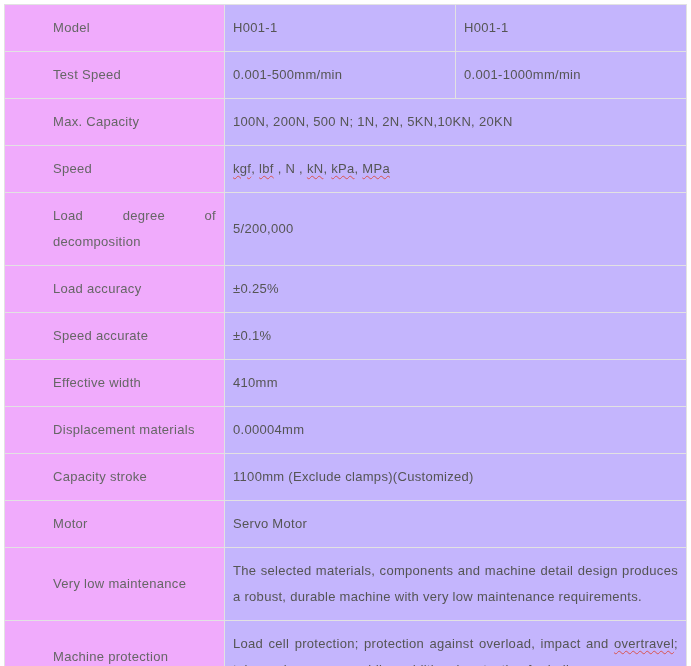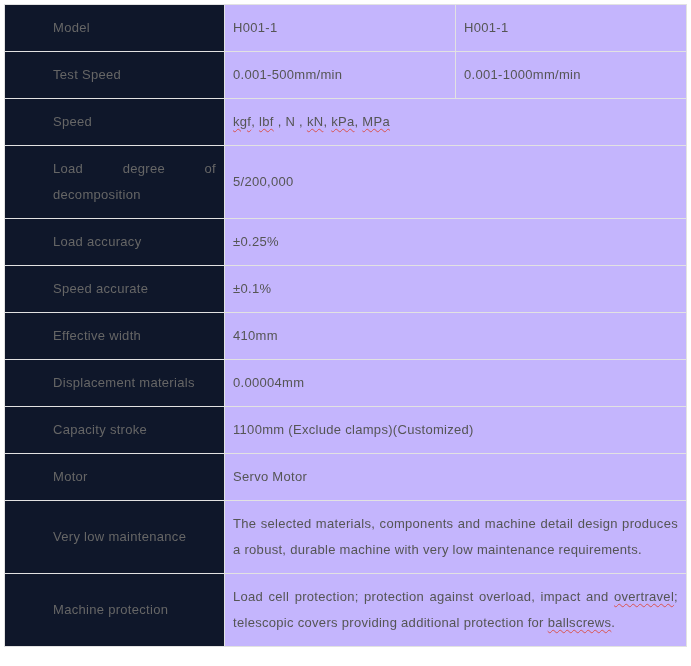--- a/index.html
+++ b/index.html
@@ -19,21 +19,21 @@
     table-layout: fixed;
   }
   td {
     border: 1px solid #e2e2e2;
     padding: 10px 8px;
     vertical-align: middle;
     line-height: 2.0;
     word-wrap: break-word;
   }
   td.label {
-    background: #0f172a;
+    background: #f0abfc;
     width: 220px;
     color: #666;
     padding-left: 48px;
   }
   td.value {
     background: #c4b5fd;
     color: #555;
   }
   .justify {
     text-align: justify;
@@ -66,20 +66,24 @@
       <td class="label">Model</td>
       <td class="value">H001-1</td>
       <td class="value">H001-1</td>
     </tr>
     <tr>
       <td class="label">Test Speed</td>
       <td class="value">0.001-500mm/min</td>
       <td class="value">0.001-1000mm/min</td>
     </tr>
     <tr>
+      <td class="label">Max. Capacity</td>
+      <td class="value" colspan="2">100N, 200N, 500 N; 1N, 2N, 5KN,10KN, 20KN</td>
+    </tr>
+    <tr>
       <td class="label">Speed</td>
       <td class="value" colspan="2"><span class="squiggle">kgf</span>, <span class="squiggle">lbf</span> , N , <span class="squiggle">kN</span>, <span class="squiggle">kPa</span>, <span class="squiggle">MPa</span></td>
     </tr>
     <tr>
       <td class="label justify">Load degree of decomposition</td>
       <td class="value" colspan="2">5/200,000</td>
     </tr>
     <tr>
       <td class="label">Load accuracy</td>
       <td class="value" colspan="2">±0.25%</td>

